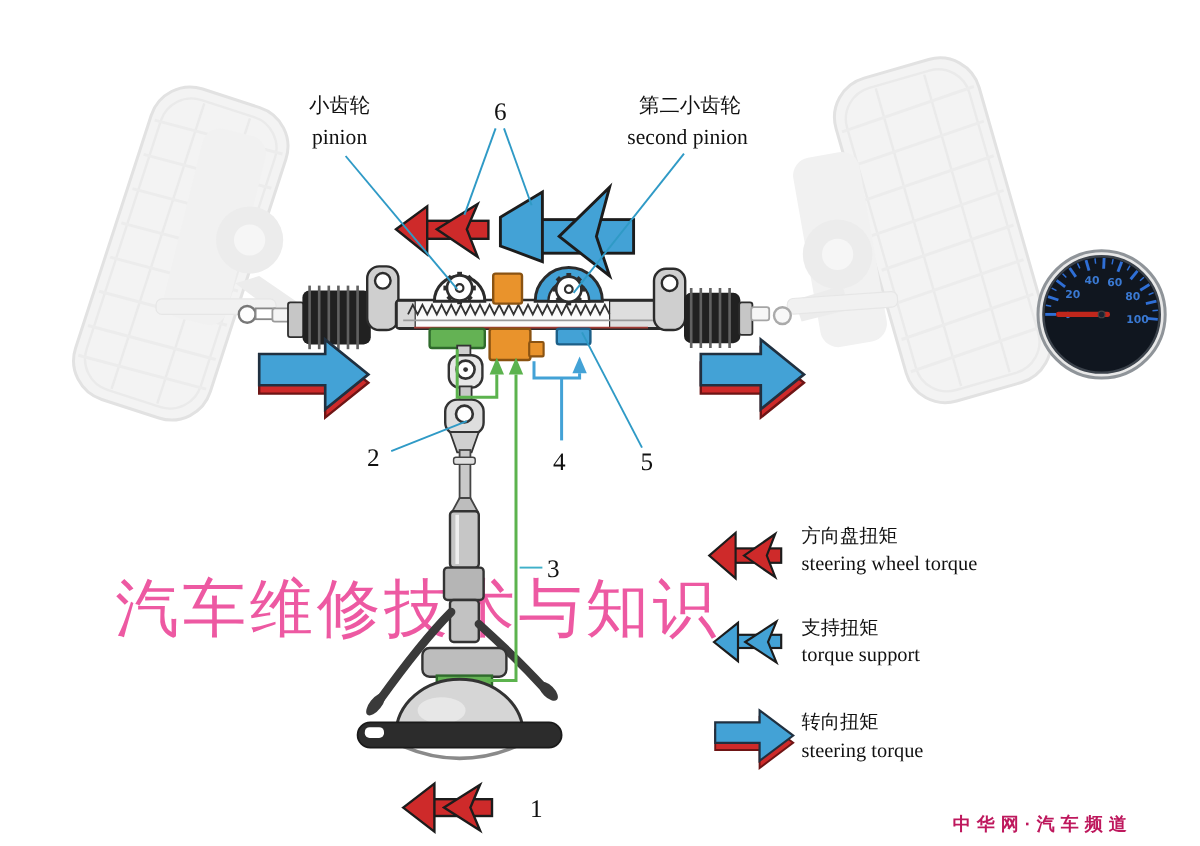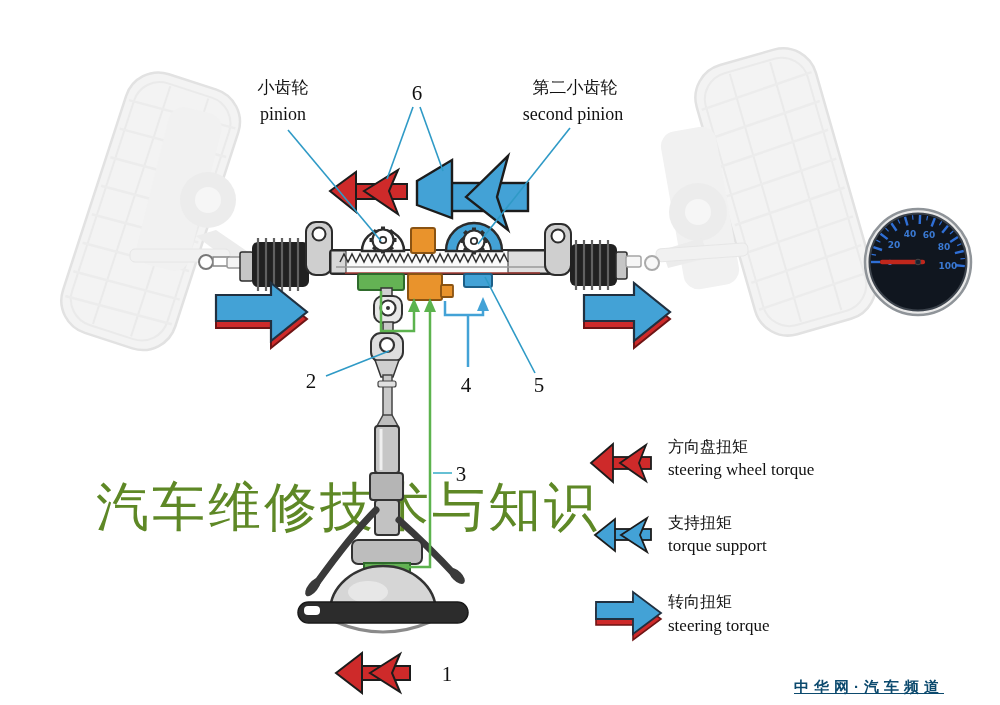--- a/index.html
+++ b/index.html
@@ -3,27 +3,27 @@
 <meta charset="utf-8">
 <style>
   html,body{margin:0;padding:0;background:#ffffff;}
   .stage{
     position:relative;width:1000px;height:705px;background:#ffffff;
     overflow:hidden;outline:1px solid #e3e3e3;
     font-family:"Liberation Serif", serif;
   }
   .watermark{
     position:absolute;left:96px;top:472px;z-index:1;
-    font-size:53px;letter-spacing:3px;color:#4d7c0f;opacity:.9;
+    font-size:53px;letter-spacing:3px;color:#ec4899;opacity:.9;
     white-space:nowrap;font-family:"Liberation Serif", serif;
   }
   .credit{
     position:absolute;left:794px;top:678px;z-index:3;
-    font-size:15px;letter-spacing:5px;color:#0c4a6e;font-weight:bold;
-    font-family:"Liberation Sans", sans-serif;white-space:nowrap;text-decoration:underline;
+    font-size:15px;letter-spacing:5px;color:#be185d;font-weight:bold;
+    font-family:"Liberation Sans", sans-serif;white-space:nowrap;
   }
   svg.diagram{position:absolute;left:0;top:0;z-index:2;}
   text{font-family:"Liberation Serif", serif;fill:#111;}
   .zh{font-size:17px;}
   .en{font-size:18px;}
   .num{font-size:21px;}
   .legend-zh{font-size:16px;}
   .legend-en{font-size:17px;}
   .gauge-num{font-size:9px;font-weight:bold;fill:#3a79d2;font-family:"DejaVu Sans", sans-serif;}
   .gauge-num0{font-size:7px;font-weight:bold;fill:#3a79d2;font-family:"DejaVu Sans", sans-serif;}

